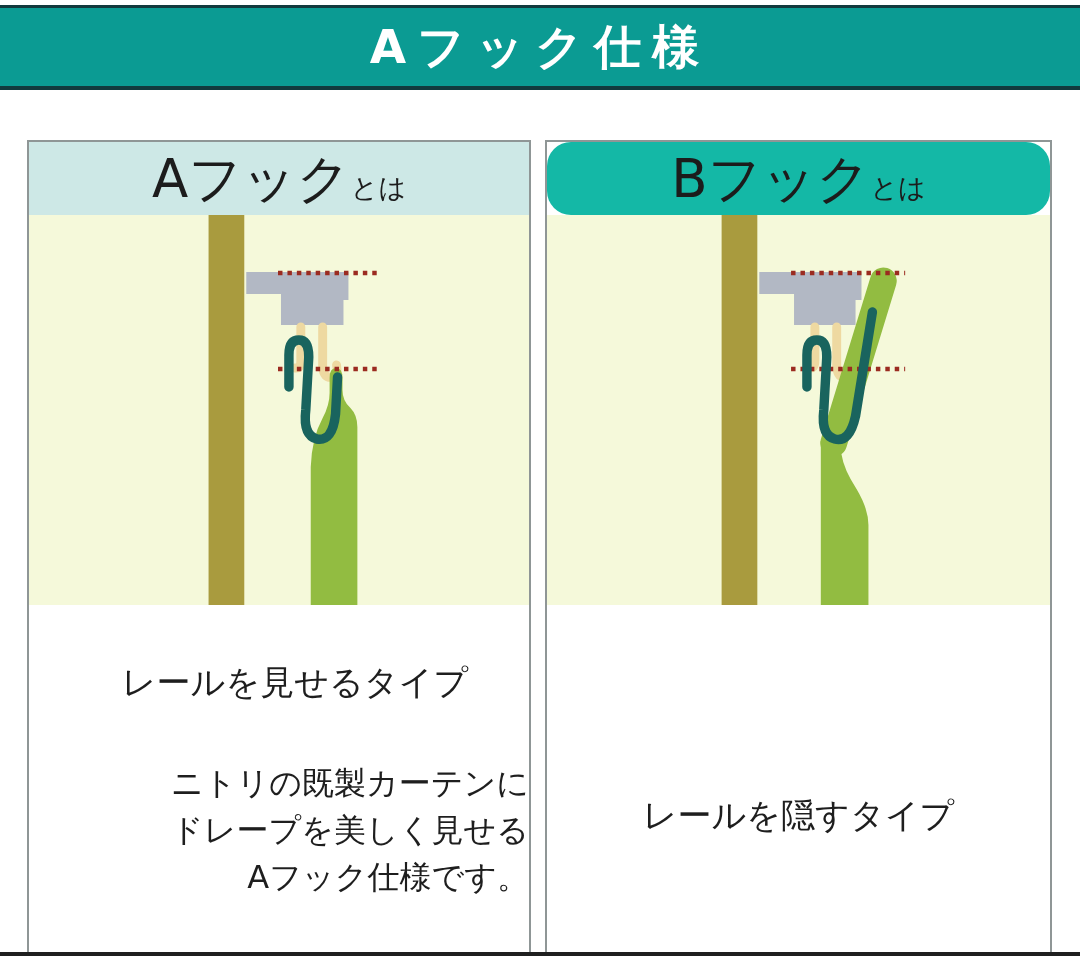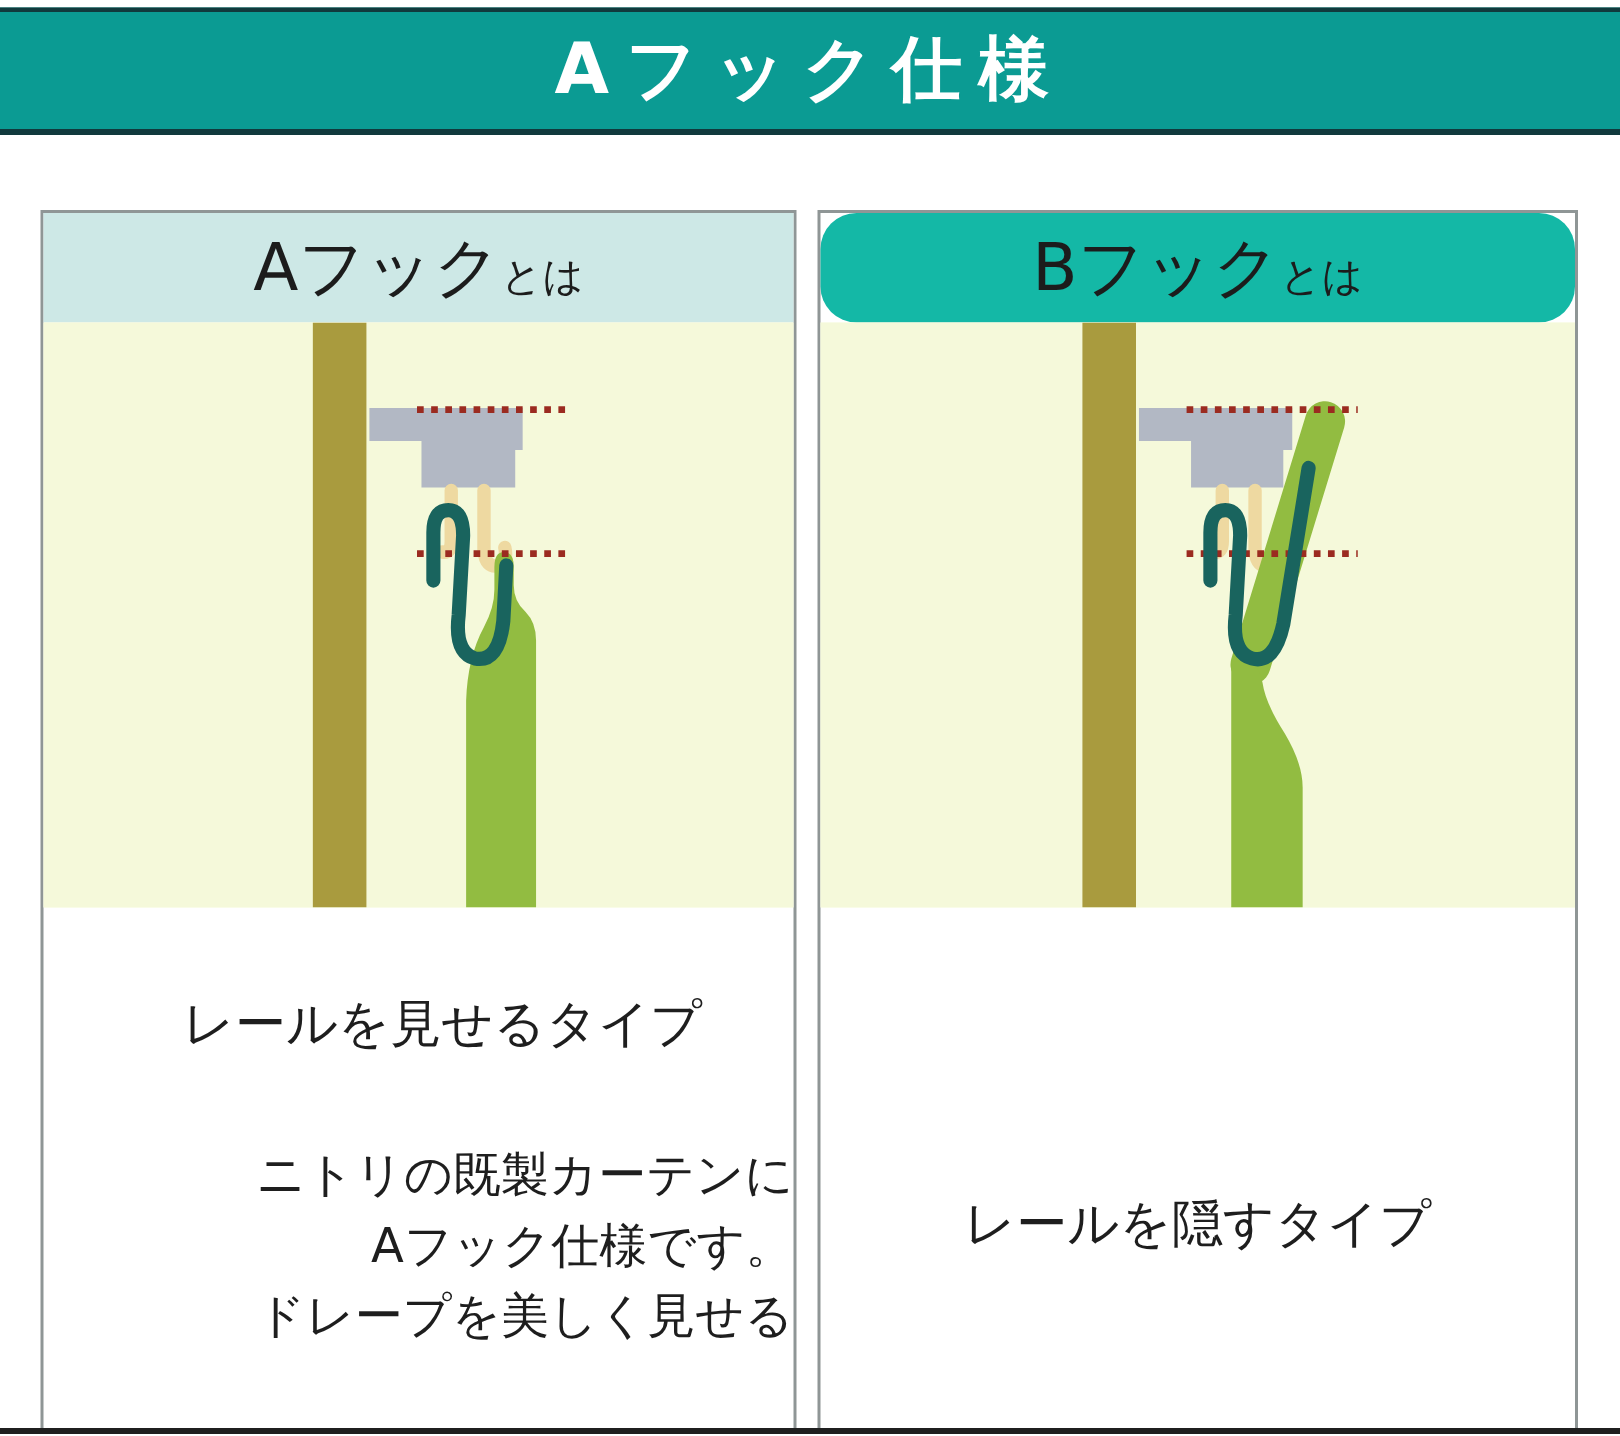--- a/index.html
+++ b/index.html
@@ -43,21 +43,21 @@
   .panel.left  { left: 27px;  width: 504px; }
   .panel.right { left: 545px; width: 507px; }
 
   .panel-header {
     height: 73px;
     text-align: center;
     line-height: 73px;
     color: #1c1c1c;
     white-space: nowrap;
   }
-  .panel-header .main { font-size: 44px; }
+  .panel-header .main { font-size: 53px; }
   .panel-header .sub  { font-size: 27px; }
   .panel.left  .panel-header { background: #cde8e6; }
   .panel.right .panel-header { background: #14b8a6; border-radius: 24px; }
 
   .illustration {
     height: 390px;
     background: #f5f9da;
   }
   .illustration svg { display: block; width: 100%; height: 390px; }
 
@@ -113,22 +113,22 @@
         <path d="M251 58 H354" fill="none" stroke="#9b2b20" stroke-width="4.5" stroke-dasharray="4.5 5"></path>
         <path d="M251 154 H354" fill="none" stroke="#9b2b20" stroke-width="4.5" stroke-dasharray="4.5 5"></path>
         <path d="M262 172 V140 Q262 125 272 125 Q282 125 282 142 L279 195 Q276 220 290 224 Q306 227 309 199 L311 162" fill="none" stroke="#19645e" stroke-width="9.5" stroke-linecap="round"></path>
       </svg>
     </div>
 
     <div class="type-label">レールを見せるタイプ</div>
 
     <div class="description">
       <div>ニトリの既製カーテンに</div>
+      <div>ドレープを美しく見せる</div>
       <div>Aフック仕様です。</div>
-      <div>ドレープを美しく見せる</div>
     </div>
   </div>
 
   <div class="panel right">
     <div class="panel-header">
       <span class="main">Bフック</span><span class="sub">とは</span>
     </div>
 
     <div class="illustration">
       <svg viewBox="0 0 507 390" preserveAspectRatio="none">

